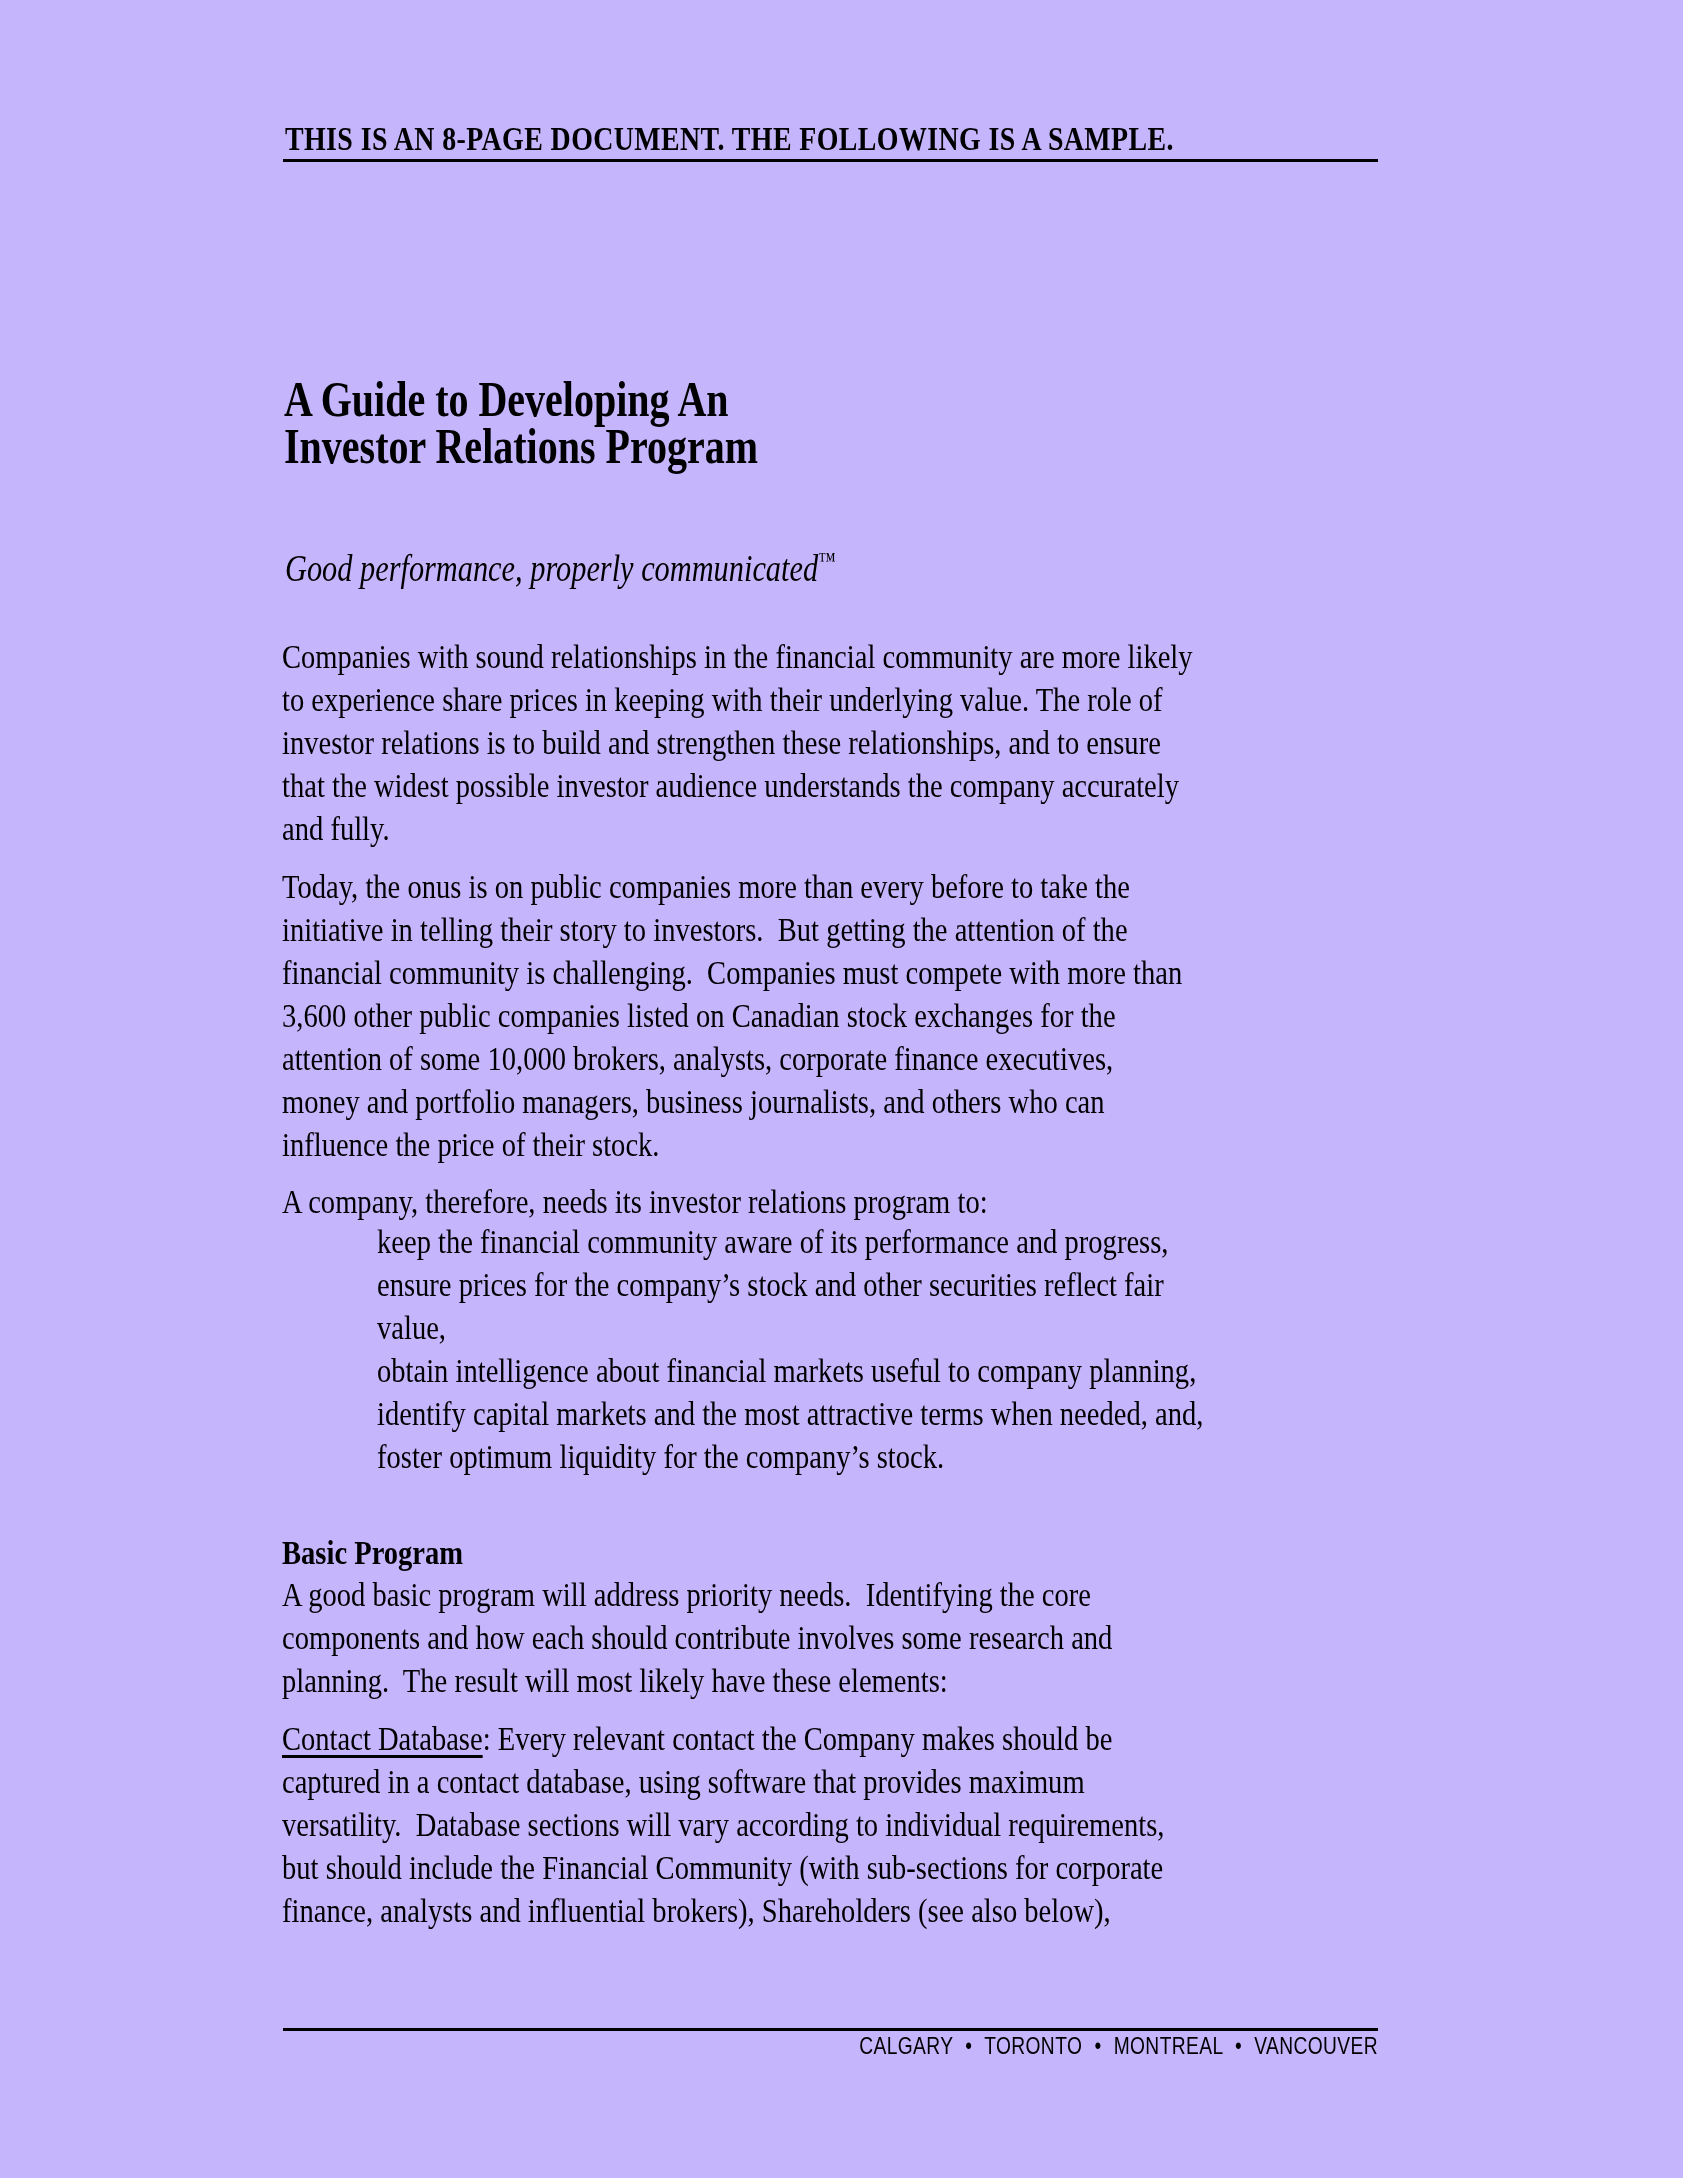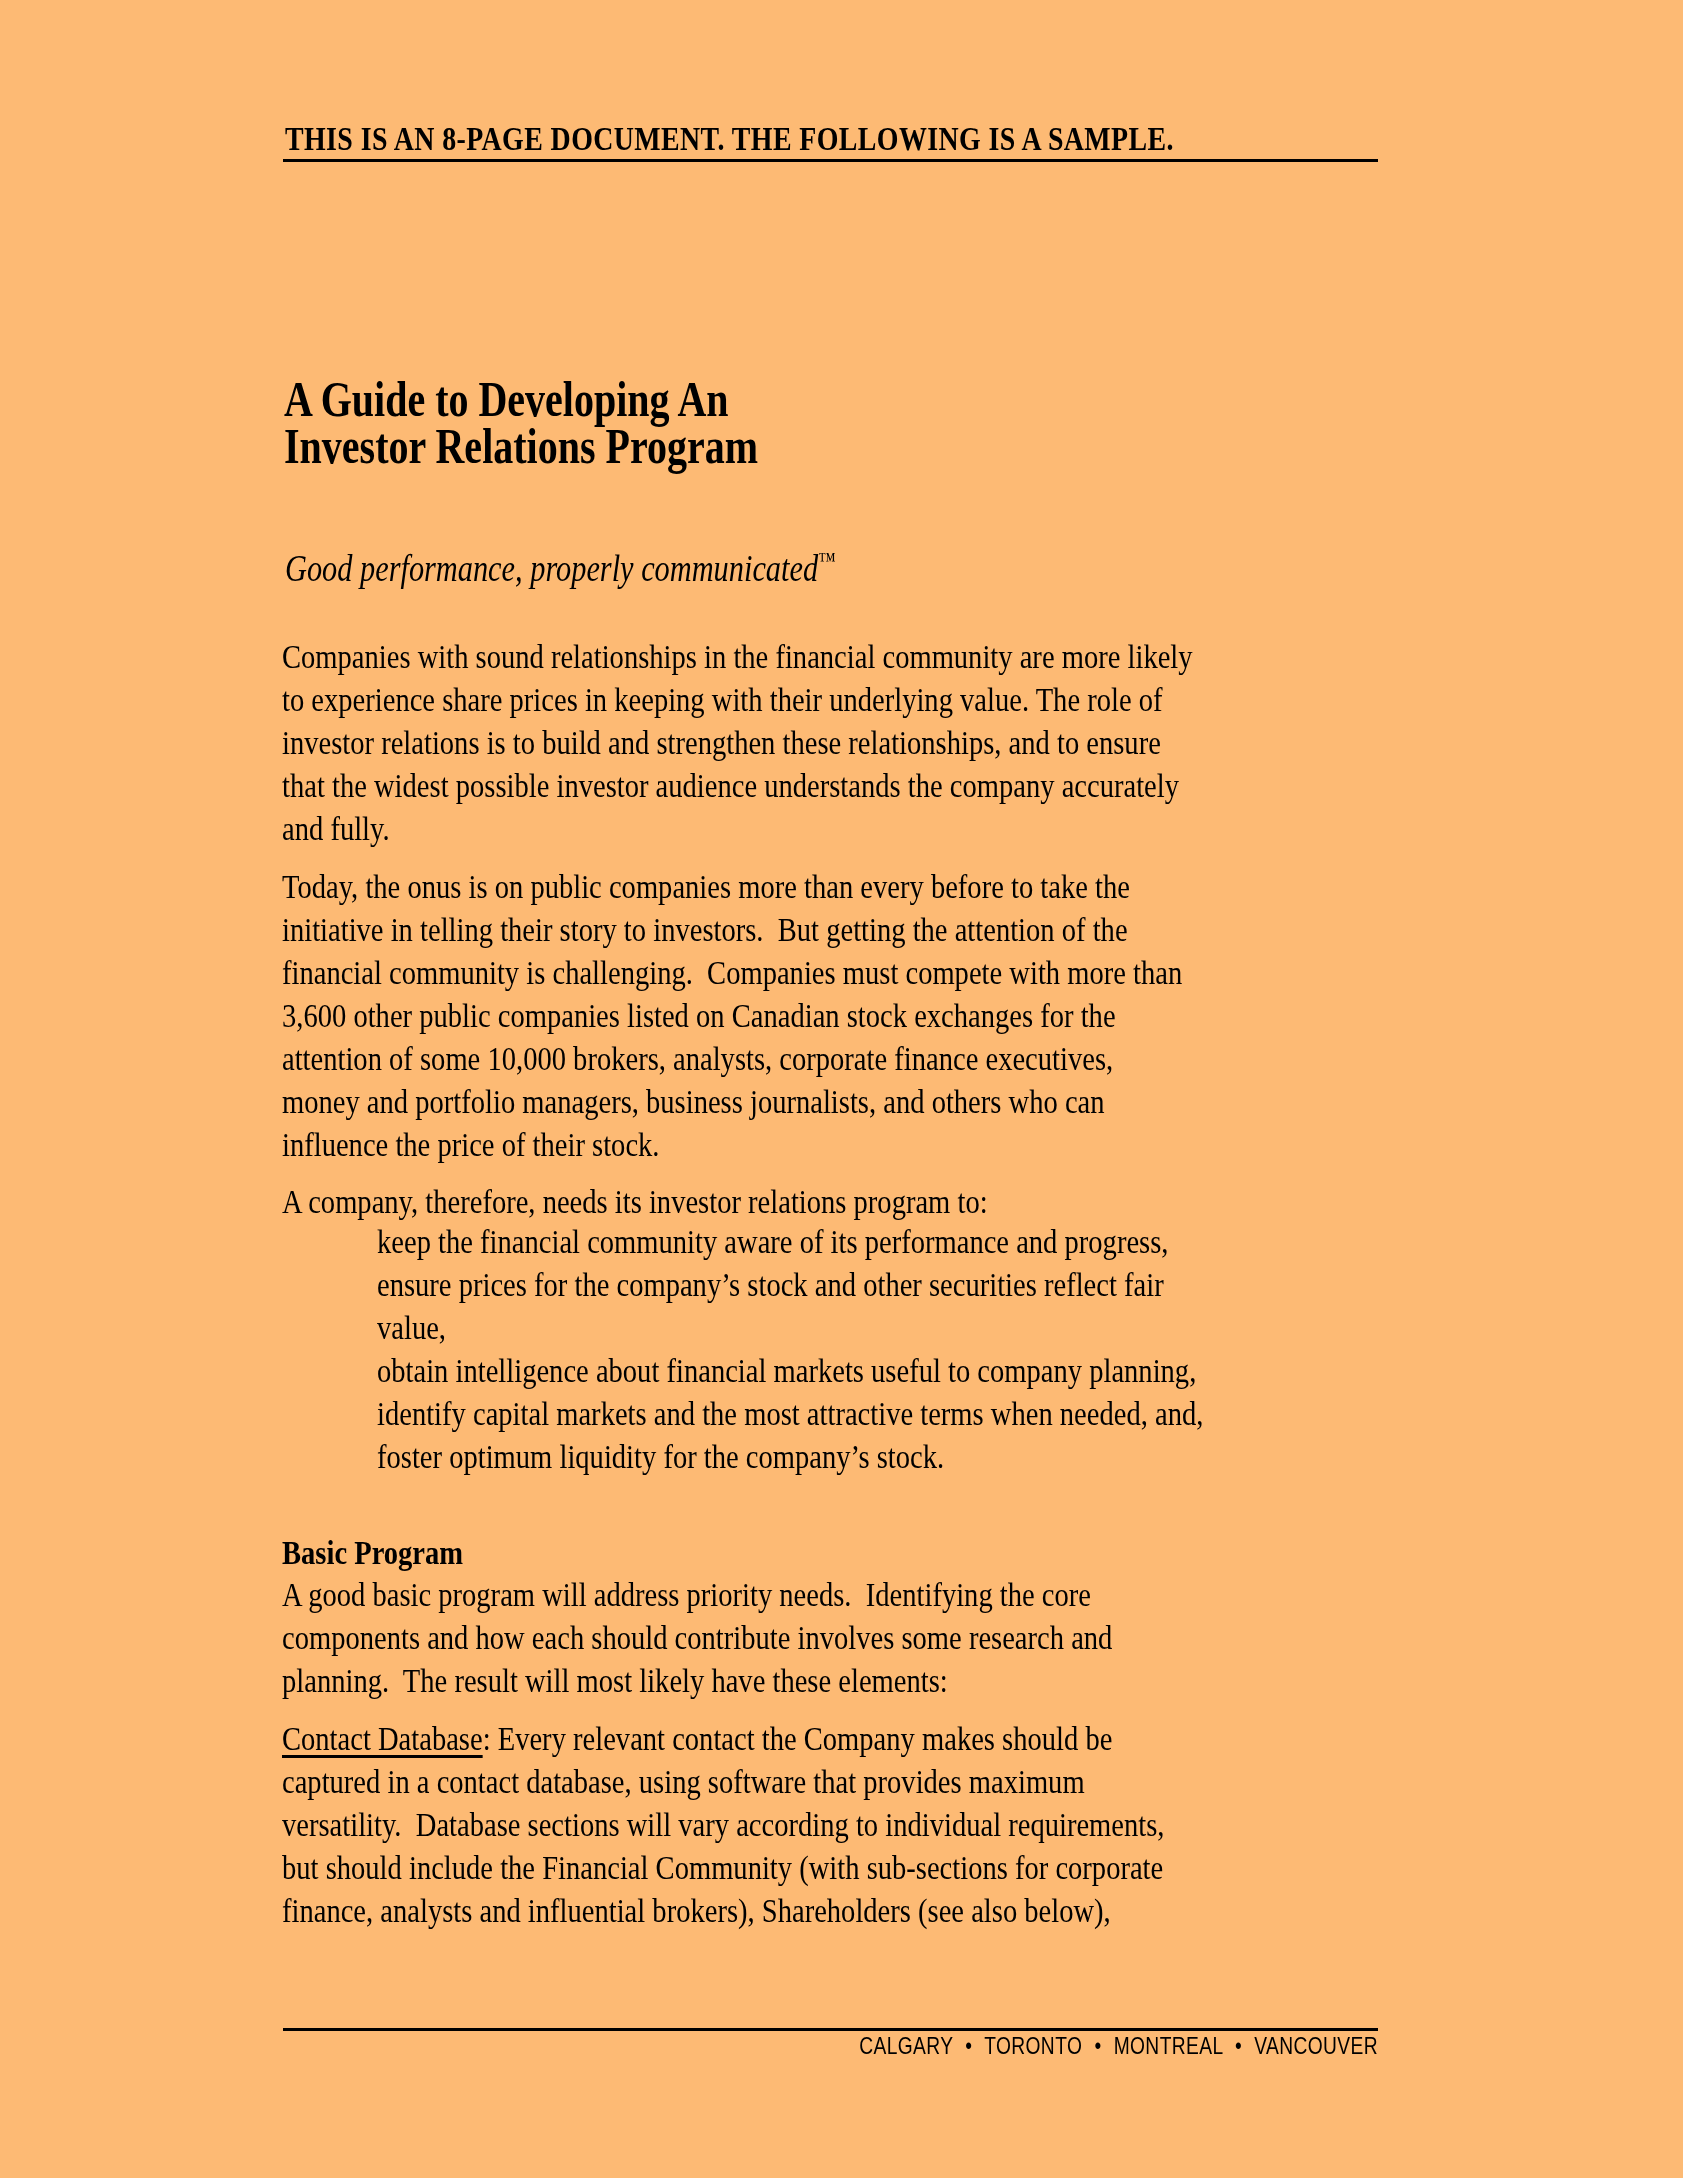--- a/index.html
+++ b/index.html
@@ -11,21 +11,21 @@
     width: 1683px;
     height: 2178px;
     position: relative;
     font-family: "Liberation Serif", serif;
     color: #000000;
     overflow: hidden;
   }
   .page {
     position: absolute;
     inset: 0;
-    background: #fdba74;
+    background: #c4b5fd;
   }
   .notice {
     position: absolute;
     left: 285px;
     top: 120px;
     font-size: 34px;
     font-weight: bold;
     white-space: nowrap;
     transform: scaleX(0.82);
     transform-origin: left top;

